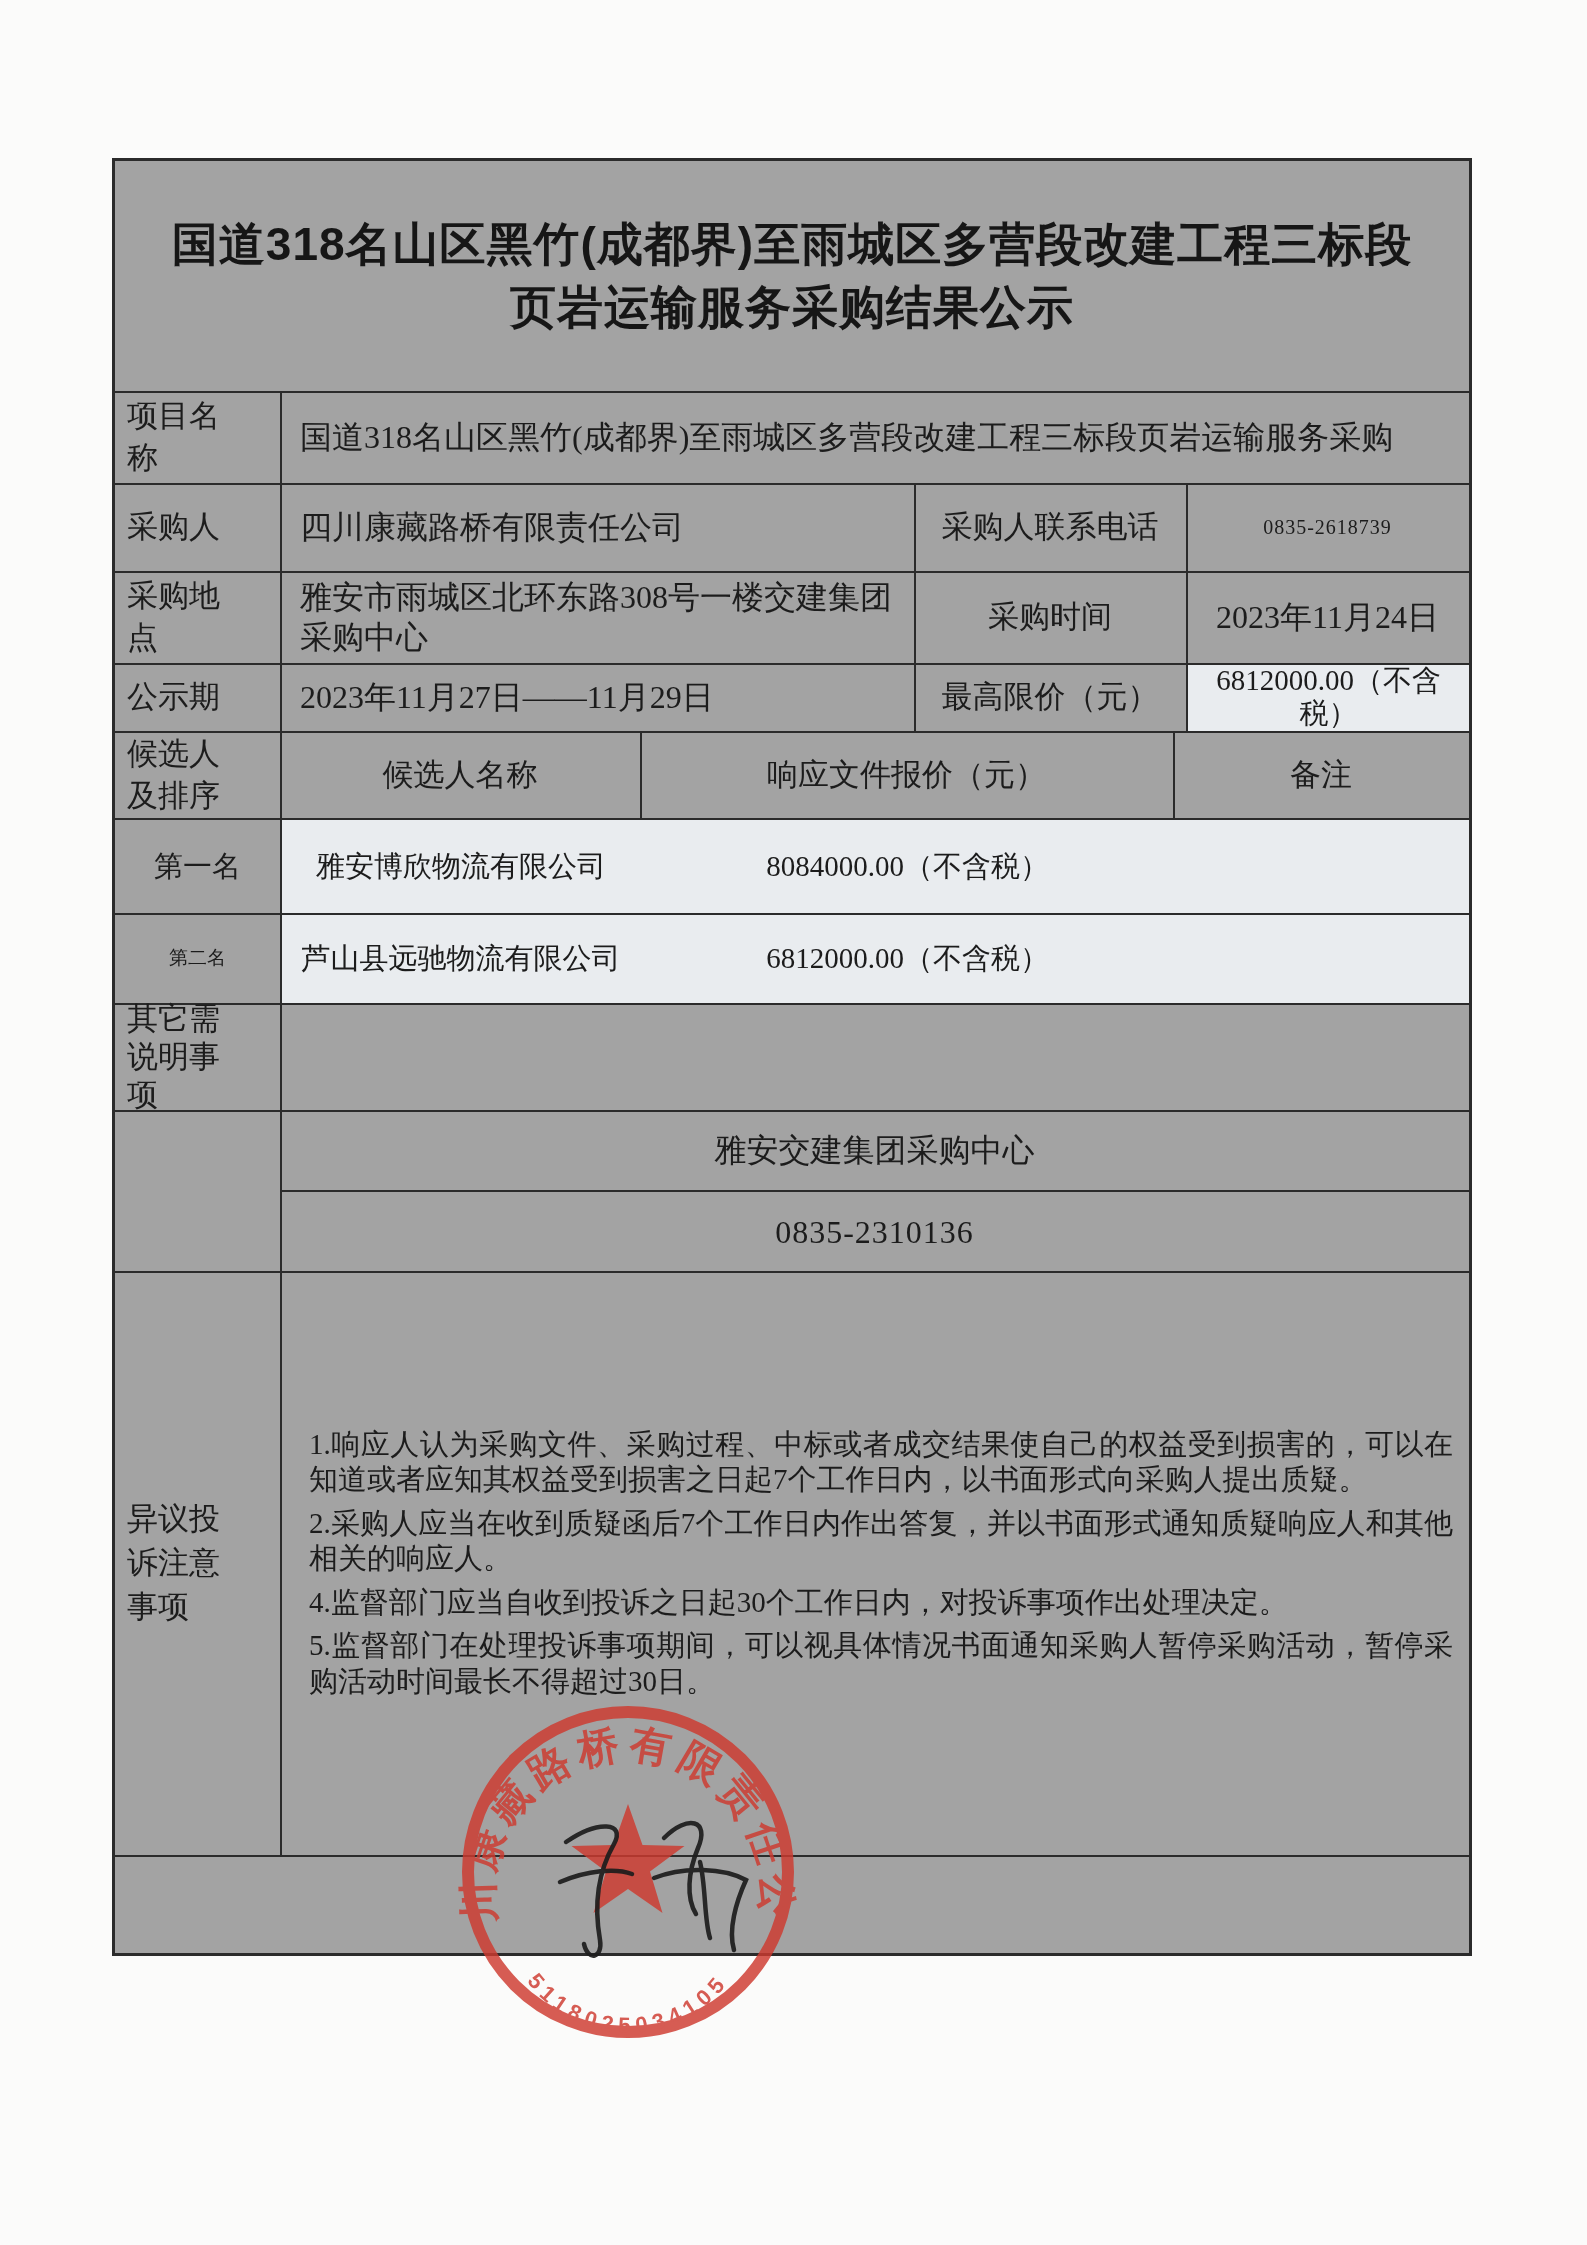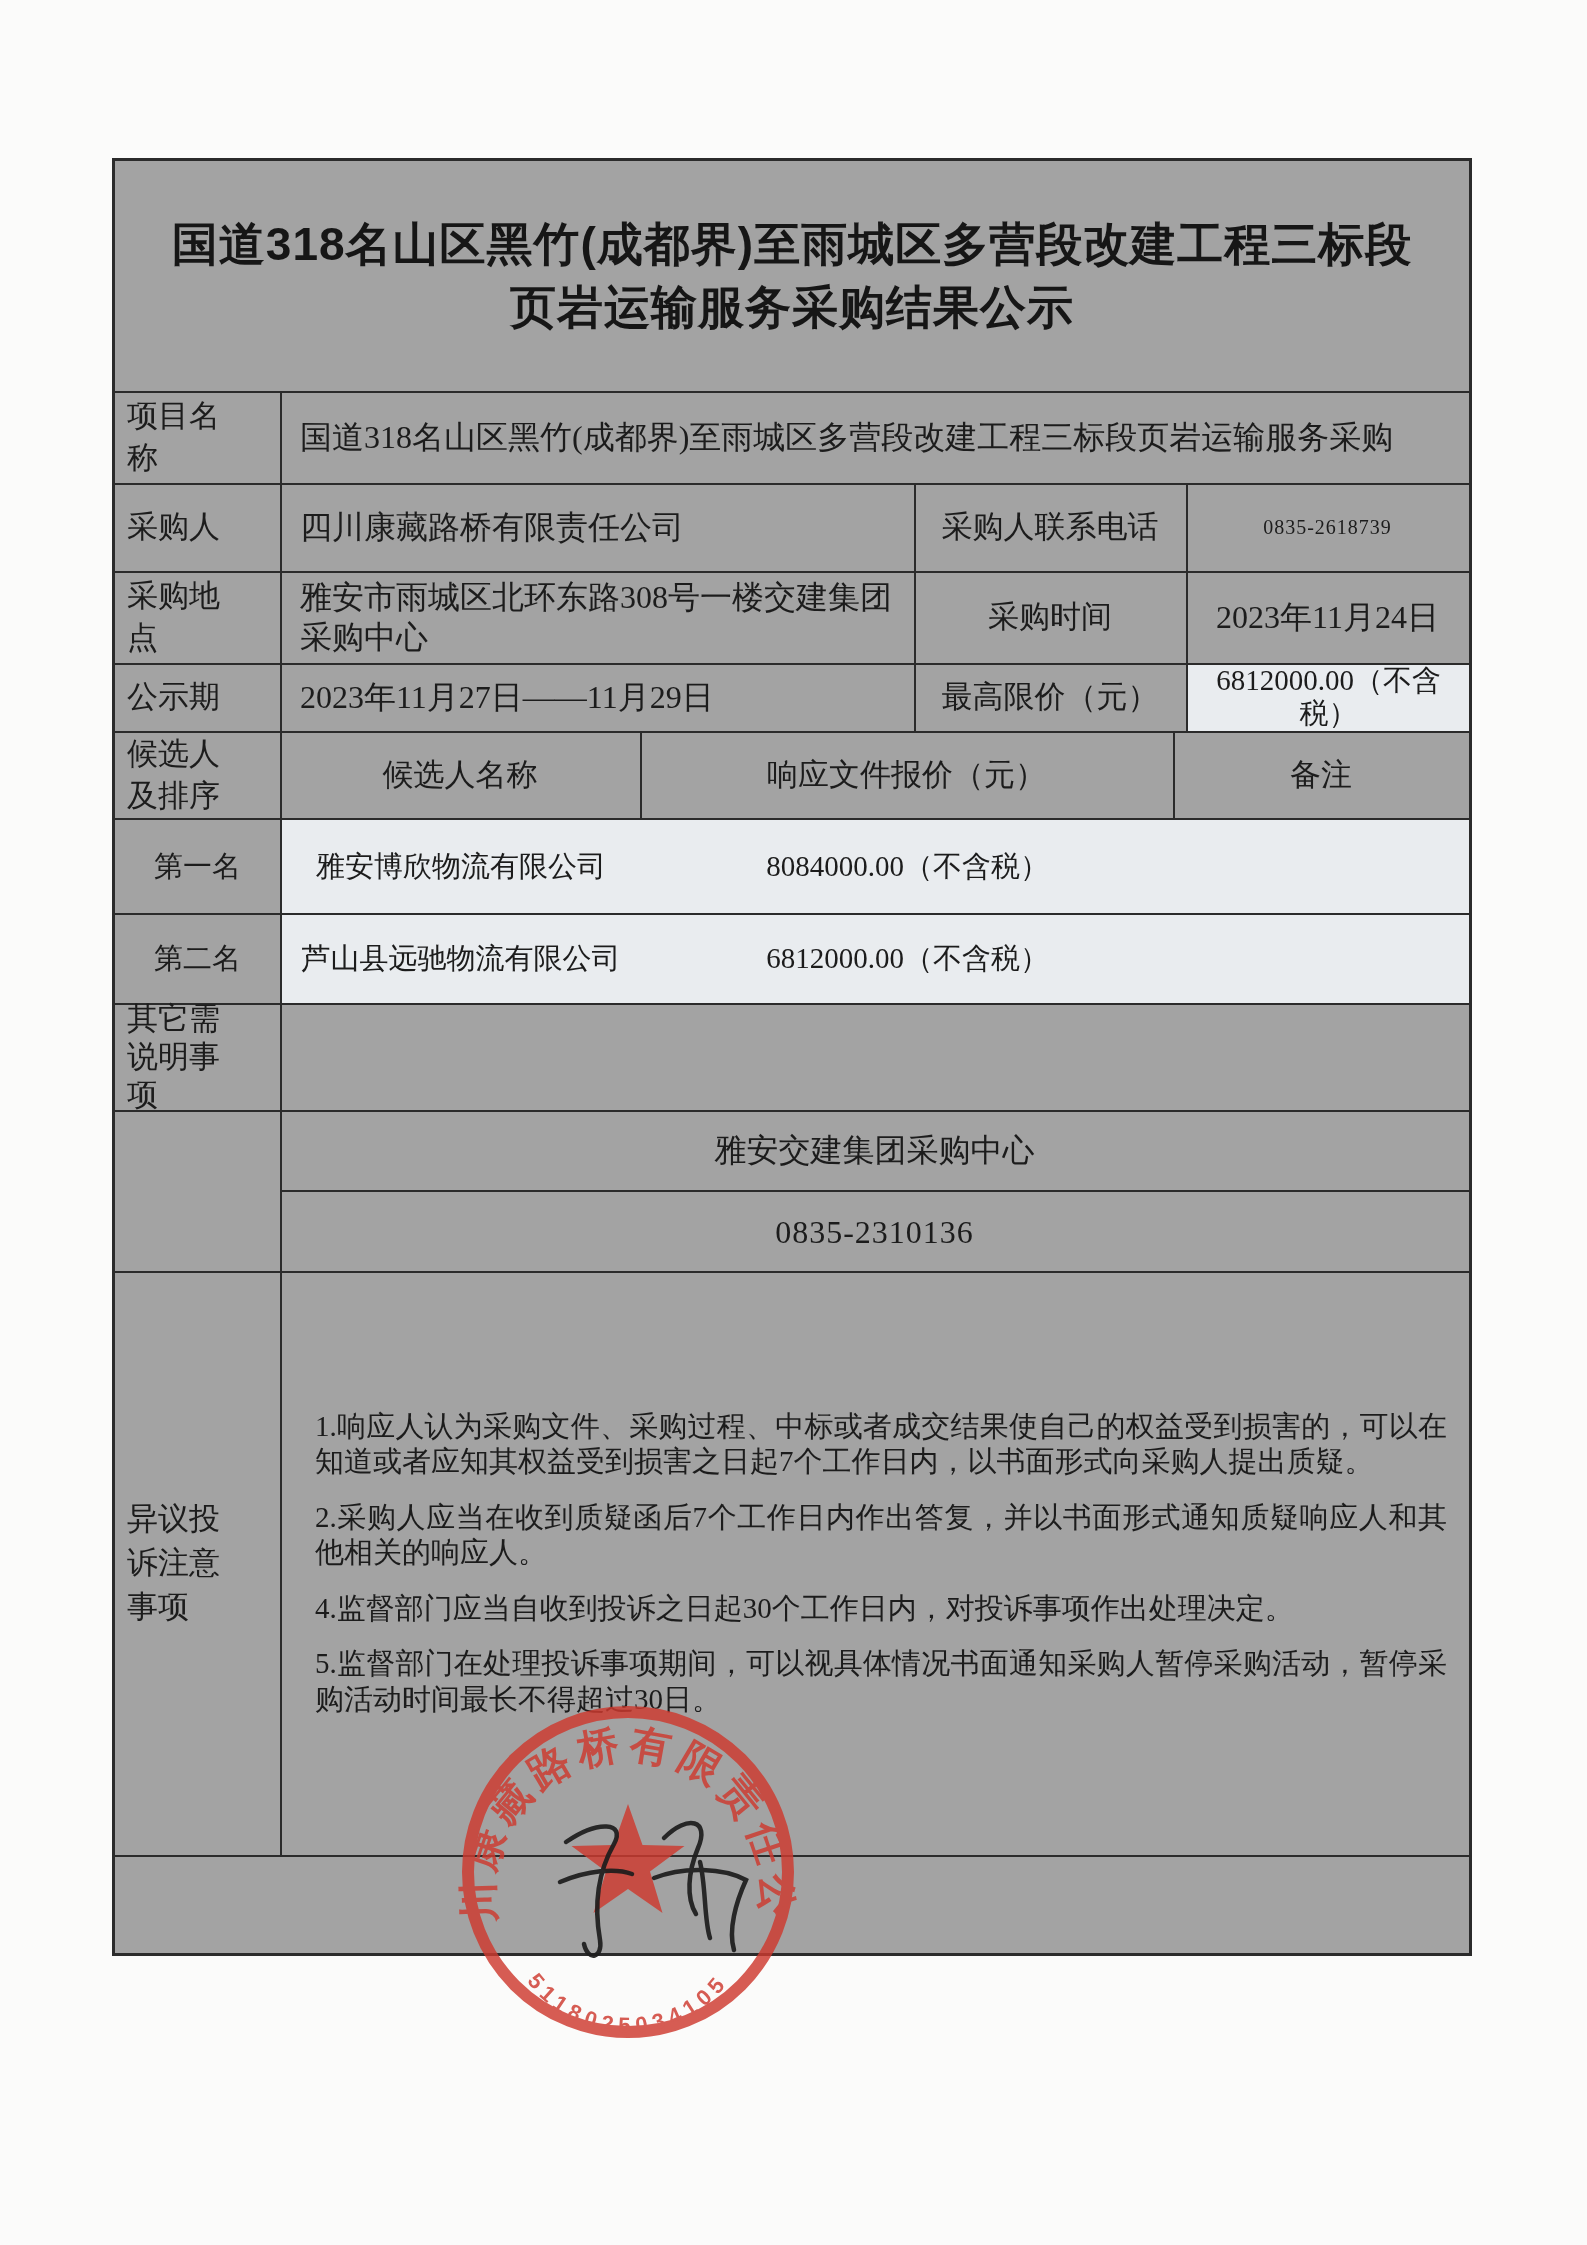--- a/index.html
+++ b/index.html
@@ -31,21 +31,21 @@
     display:flex;flex-direction:column;align-items:center;justify-content:center;
     font-family:"Liberation Sans","DejaVu Sans",sans-serif;
     font-weight:bold;font-size:46px;line-height:63px;color:#161616;
     letter-spacing:1px;
   }
   .objection-text{
     position:absolute;left:190px;top:1110px;width:1152px;height:584px;
     display:flex;flex-direction:column;justify-content:center;
     font-size:29px;line-height:35.5px;
   }
-  .objection-text p{margin:10px;text-align:justify;text-align-last:left;font-family:Liberation Serif, serif;}
+  .objection-text p{margin:4px;text-align:justify;text-align-last:left;font-family:Liberation Serif, serif;}
   .digits{letter-spacing:1px;}
   .stamp{position:absolute;left:448px;top:1692px;width:360px;height:360px;z-index:5;}
 </style>
 </head>
 <body>
 
 <div class="page">
 
   <div class="table">
 
@@ -98,21 +98,21 @@
     <div class="cell left label" style="left:12px;top:570px;width:112px;height:87px">候选人及排序</div>
     <div class="cell center label" style="left:525px;top:570px;width:533px;height:87px">响应文件报价（元）</div>
     <div class="cell center label" style="left:165px;top:570px;width:360px;height:87px">候选人名称</div>
     <div class="cell center label" style="left:1058px;top:570px;width:296px;height:87px">备注</div>
 
     <div class="cell center" style="left:0;top:657px;width:165px;height:95px;font-size:29px">第一名</div>
     <div class="cell center" style="left:167px;top:657px;width:358px;height:95px;font-size:29px">雅安博欣物流有限公司</div>
     <div class="cell center" style="left:527px;top:657px;width:531px;height:95px;font-size:29px">8084000.00（不含税）</div>
     <div class="cell center" style="left:1060px;top:657px;width:294px;height:95px"></div>
 
-    <div class="cell center" style="left:0;top:752px;width:165px;height:90px;font-size:29px">第二名</div>
+    <div class="cell center" style="left:0;top:752px;width:165px;height:90px;font-size:19px">第二名</div>
     <div class="cell center" style="left:167px;top:752px;width:358px;height:90px;font-size:29px">芦山县远驰物流有限公司</div>
     <div class="cell center" style="left:527px;top:752px;width:531px;height:90px;font-size:29px">6812000.00（不含税）</div>
     <div class="cell center" style="left:1060px;top:752px;width:294px;height:90px"></div>
 
     <div class="cell left label" style="left:12px;top:842px;width:112px;height:107px;line-height:38px">其它需说明事项</div>
     <div class="cell left" style="left:185px;top:842px;width:1160px;height:107px"></div>
 
     <div class="cell center" style="left:165px;top:949px;width:1189px;height:80px">雅安交建集团采购中心</div>
     <div class="cell center digits" style="left:165px;top:1031px;width:1189px;height:79px;font-size:32px">0835-2310136</div>
 

